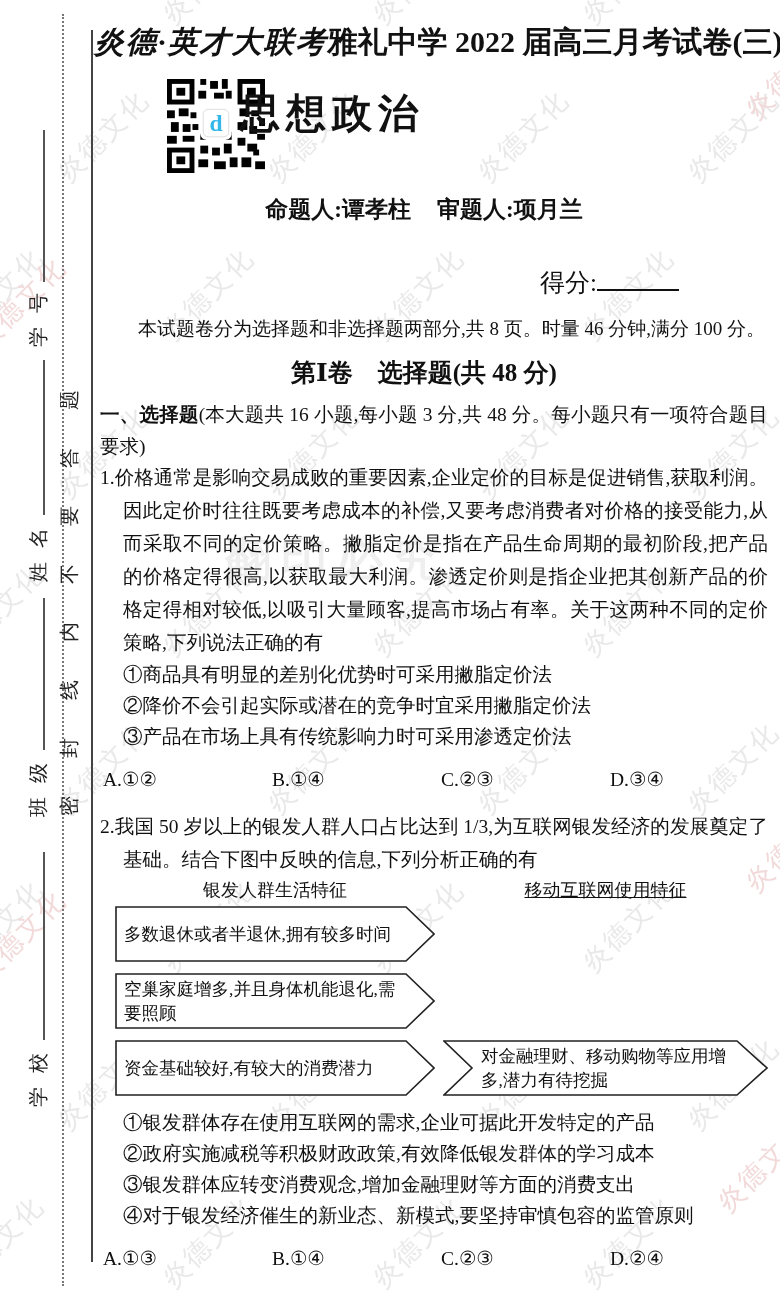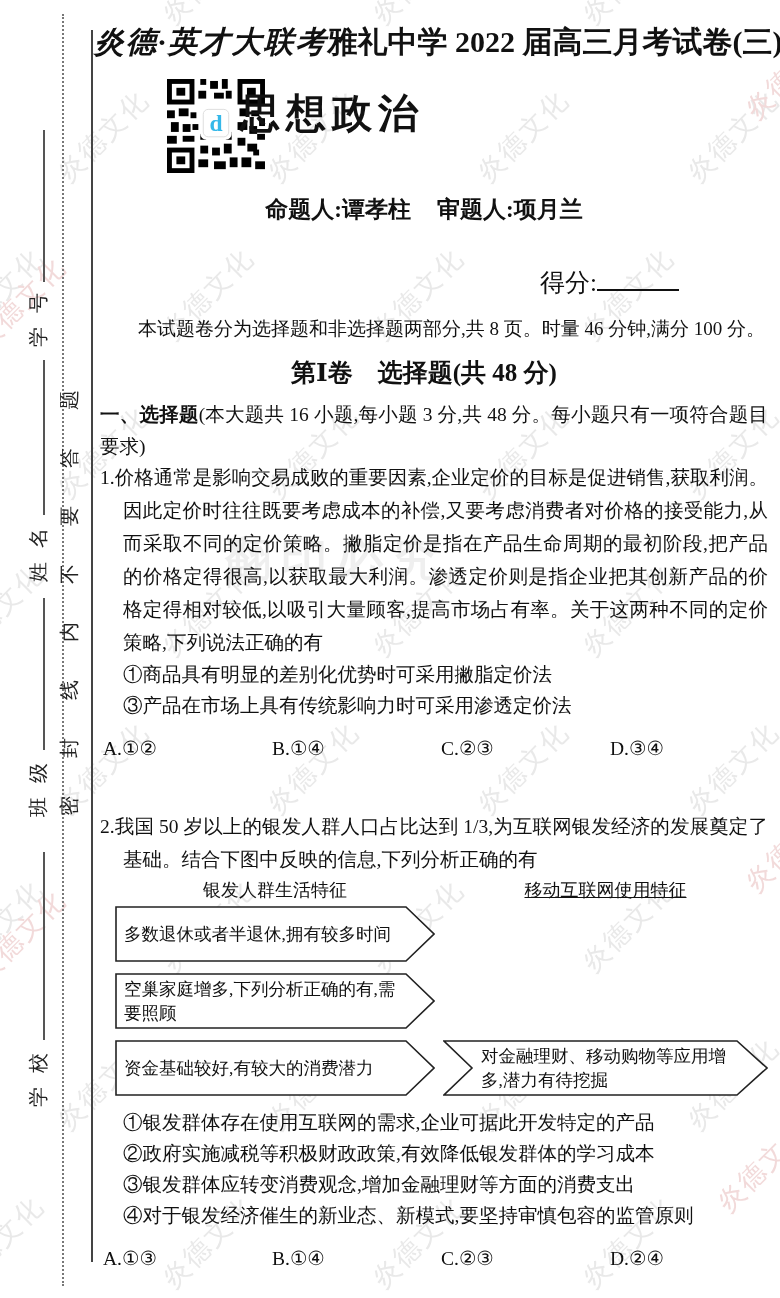--- a/index.html
+++ b/index.html
@@ -220,20 +220,21 @@
 
   <div class="abs" id="section-heading">第Ⅰ卷　选择题(共 48 分)</div>
 
   <div class="abs" id="part-heading">
     <span class="lead">一、选择题</span><span>(本大题共 16 小题,每小题 3 分,共 48 分。每小题只有一项符合题目要求)</span>
   </div>
 
   <div class="abs question" id="q1">
     <div class="qstem"><span>1.</span><span>价格通常是影响交易成败的重要因素,企业定价的目标是促进销售,获取利润。因此定价时往往既要考虑成本的补偿,又要考虑消费者对价格的接受能力,从而采取不同的定价策略。撇脂定价是指在产品生命周期的最初阶段,把产品的价格定得很高,以获取最大利润。渗透定价则是指企业把其创新产品的价格定得相对较低,以吸引大量顾客,提高市场占有率。关于这两种不同的定价策略,下列说法正确的有</span></div>
     <div class="opt-item">①商品具有明显的差别化优势时可采用撇脂定价法</div>
+    <div class="opt-item">②降价不会引起实际或潜在的竞争时宜采用撇脂定价法</div>
     <div class="opt-item">③产品在市场上具有传统影响力时可采用渗透定价法</div>
     <div class="choices">
       <span>A.①②</span>
       <span>B.①④</span>
       <span>C.②③</span>
       <span>D.③④</span>
     </div>
   </div>
 
   <div class="abs question" id="q2">
@@ -253,21 +254,21 @@
             </svg>
           <div class="txt">多数退休或者半退休,拥有较多时间</div>
         </div>
       </div>
 
       <div class="dg-row">
         <div class="shape shape-left">
           <svg viewBox="0 0 320 56" preserveAspectRatio="none">
               <polygon points="1,1 291,1 319,28 291,55 1,55" fill="#fff" stroke="#222" stroke-width="1.6"></polygon>
             </svg>
-          <div class="txt">空巢家庭增多,下列分析正确的有,需要照顾</div>
+          <div class="txt">空巢家庭增多,并且身体机能退化,需要照顾</div>
         </div>
       </div>
 
       <div class="dg-row">
         <div class="shape shape-left">
           <svg viewBox="0 0 320 56" preserveAspectRatio="none">
               <polygon points="1,1 291,1 319,28 291,55 1,55" fill="#fff" stroke="#222" stroke-width="1.6"></polygon>
             </svg>
           <div class="txt">资金基础较好,有较大的消费潜力</div>
         </div>

